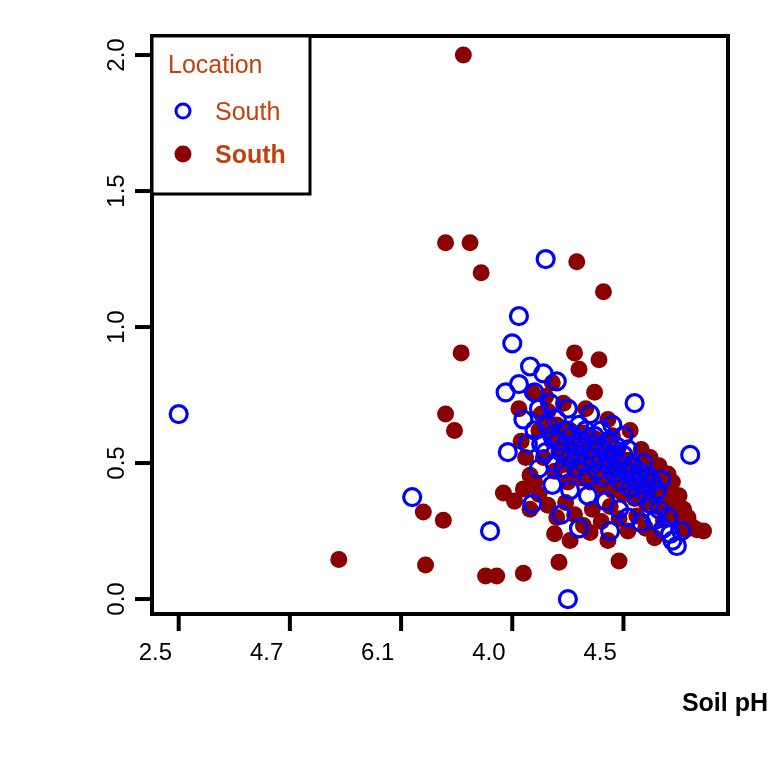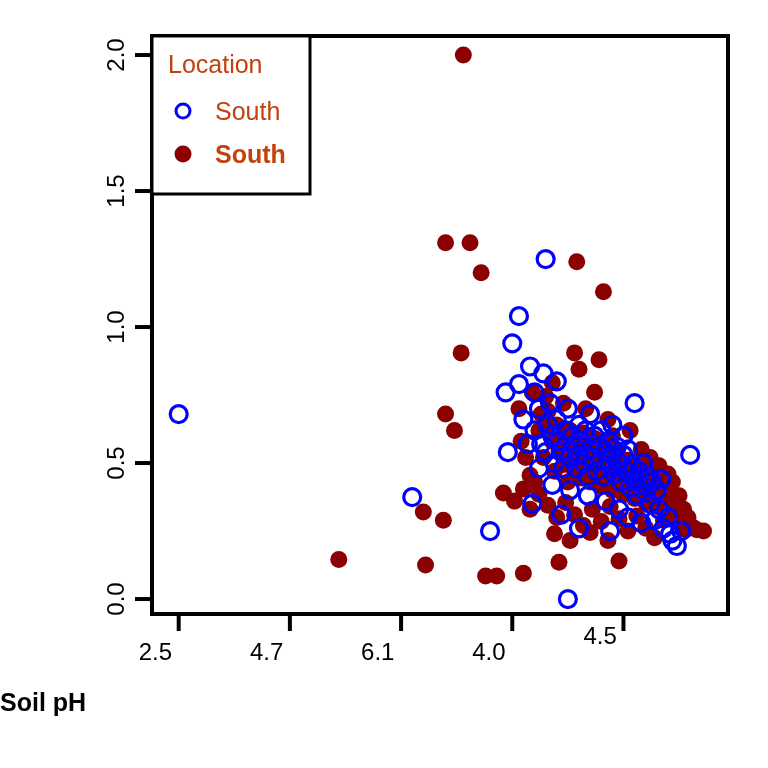--- a/index.html
+++ b/index.html
@@ -25,21 +25,21 @@
     font-weight: bold;
     color: #000000;
     font-size: 25px;
     letter-spacing: 0px;
     white-space: nowrap;
   }
   #xlabel {
     left: 0;
     top: 688px;
     width: 768px;
-    text-align: left;
+    text-align: right;
   }
   .tick-label {
     position: absolute;
     font-size: 24px;
     color: #000000;
     white-space: nowrap;
   }
   .xtick-label { text-align: left; }
   .ytick-label {
     transform-origin: center center;
@@ -317,21 +317,21 @@
         <circle cx="183" cy="111" r="7" fill="none" stroke="#0000FF" stroke-width="3"></circle>
         <circle cx="183" cy="154" r="8.5" fill="#8B0000"></circle>
       </g>
   </svg>
 
   <div id="xtick-labels">
       <div class="tick-label xtick-label" style="left: 138.687px; top: 638px; width: 80px;">2.5</div>
       <div class="tick-label xtick-label" style="left: 249.884px; top: 638px; width: 80px;">4.7</div>
       <div class="tick-label xtick-label" style="left: 361.081px; top: 638px; width: 80px;">6.1</div>
       <div class="tick-label xtick-label" style="left: 472.278px; top: 638px; width: 80px;">4.0</div>
-      <div class="tick-label xtick-label" style="left: 583.475px; top: 622px; width: 80px;">4.5</div>
+      <div class="tick-label xtick-label" style="left: 583.475px; top: 638px; width: 80px;">4.5</div>
     </div>
   <div id="ytick-labels">
       <div class="tick-label ytick-label" style="width: 80px; left: 76px; top: 585.04px;">0.0</div>
       <div class="tick-label ytick-label" style="width: 80px; left: 76px; top: 449.04px;">0.5</div>
       <div class="tick-label ytick-label" style="width: 80px; left: 76px; top: 313.04px;">1.0</div>
       <div class="tick-label ytick-label" style="width: 80px; left: 76px; top: 177.04px;">1.5</div>
       <div class="tick-label ytick-label" style="width: 80px; left: 76px; top: 41.04px;">2.0</div>
     </div>
 
   <div class="axis-title" id="xlabel">Soil pH</div>

